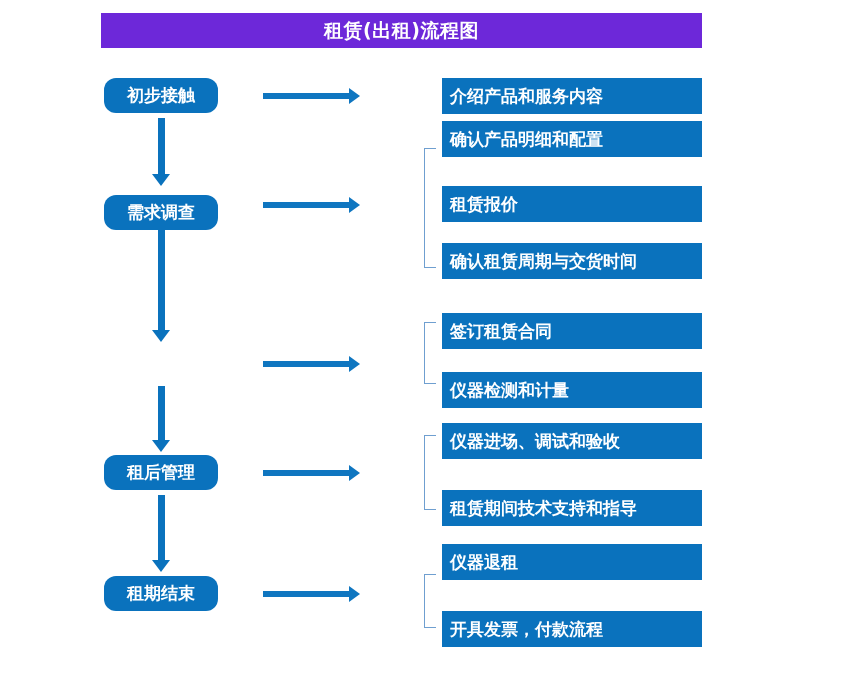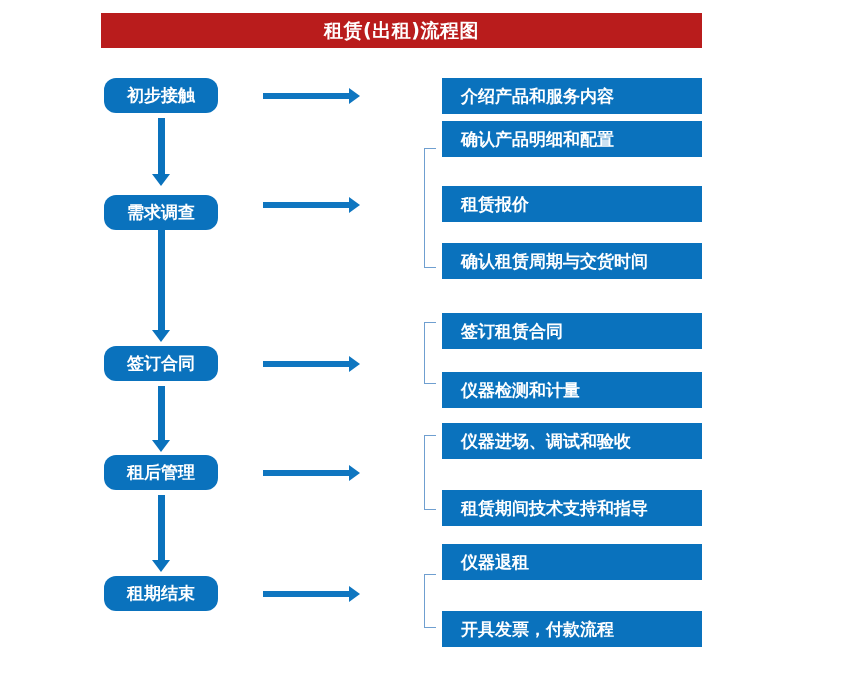--- a/index.html
+++ b/index.html
@@ -7,39 +7,39 @@
   body{
     width:844px;height:688px;
     background:#ffffff;
     font-family:"DejaVu Sans","Liberation Sans",sans-serif;
     overflow:hidden;
   }
   #stage{position:relative;width:844px;height:688px;}
 
   .title-bar{
     position:absolute;left:101px;top:13px;width:601px;height:35px;
-    background:#b91c1c;color:#ffffff;
+    background:#6d28d9;color:#ffffff;
     font-size:19px;font-weight:bold;
     display:flex;align-items:center;justify-content:center;
     letter-spacing:0.5px;
   }
 
   .stage-box{
     position:absolute;left:104px;width:114px;height:35px;
     background:#0a72bd;color:#ffffff;
     font-size:17px;font-weight:bold;
     display:flex;align-items:center;justify-content:center;border-radius:12px;
   }
 
   .detail-box{
     position:absolute;left:442px;width:260px;height:36px;
     background:#0a72bd;color:#ffffff;
     font-size:17px;font-weight:bold;
     display:flex;align-items:center;
-    padding-left:19px;box-sizing:border-box;
+    padding-left:8px;box-sizing:border-box;
   }
 
   
   .v-arrow{position:absolute;width:18px;}
   .v-arrow .shaft{
     position:absolute;left:6px;top:0;width:7px;height:calc(100% - 11px);
     background:#0a72bd;
   }
   .v-arrow .head{
     position:absolute;left:0;bottom:0;width:0;height:0;
@@ -72,21 +72,20 @@
 </style>
 </head>
 <body>
 
 <div id="stage">
 
   <div class="title-bar">租赁(出租)流程图</div>
 
   <div class="stage-box" style="top:78px">初步接触</div>
   <div class="stage-box" style="top:195px">需求调查</div>
-  <div class="stage-box" style="top:346px">签订合同</div>
   <div class="stage-box" style="top:455px">租后管理</div>
   <div class="stage-box" style="top:576px">租期结束</div>
 
   <div class="v-arrow" style="left:152px;top:118px;height:68px">
     <div class="shaft"></div>
     <div class="head"></div>
   </div>
   <div class="v-arrow" style="left:152px;top:227px;height:115px">
     <div class="shaft"></div>
     <div class="head"></div>

